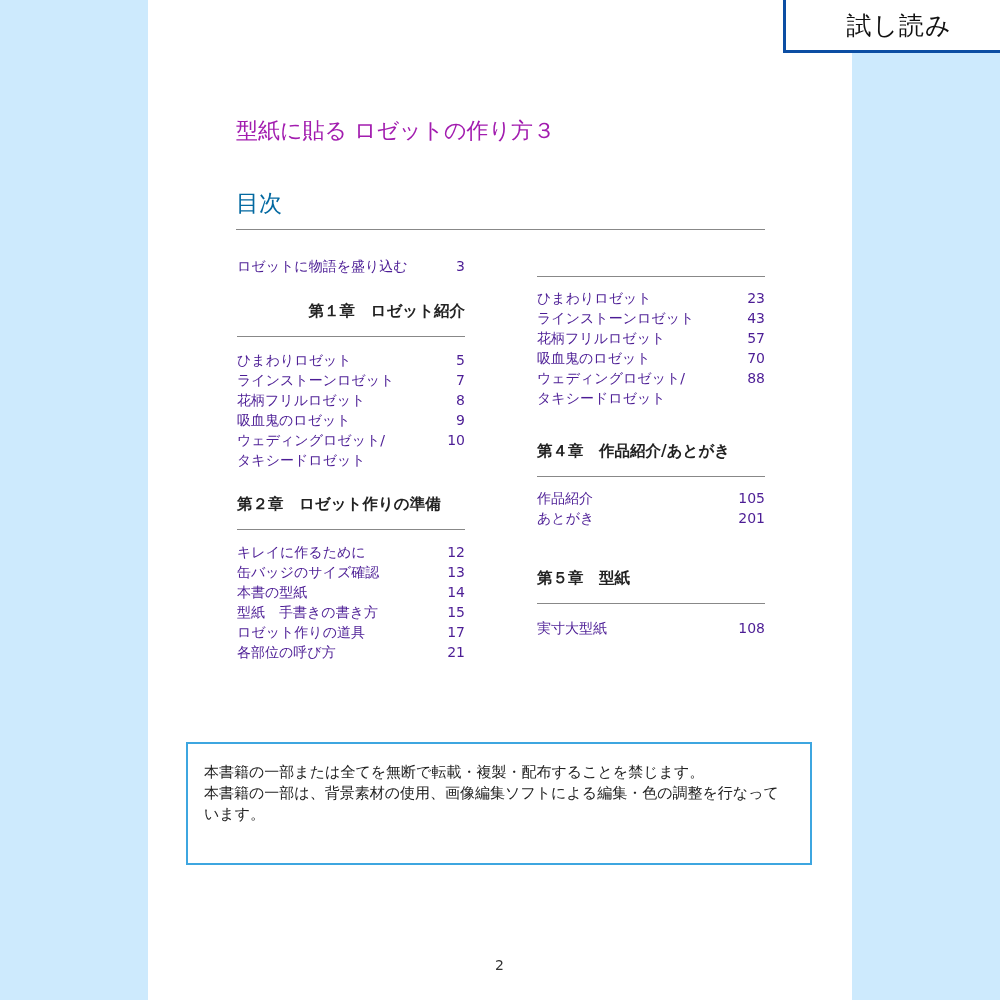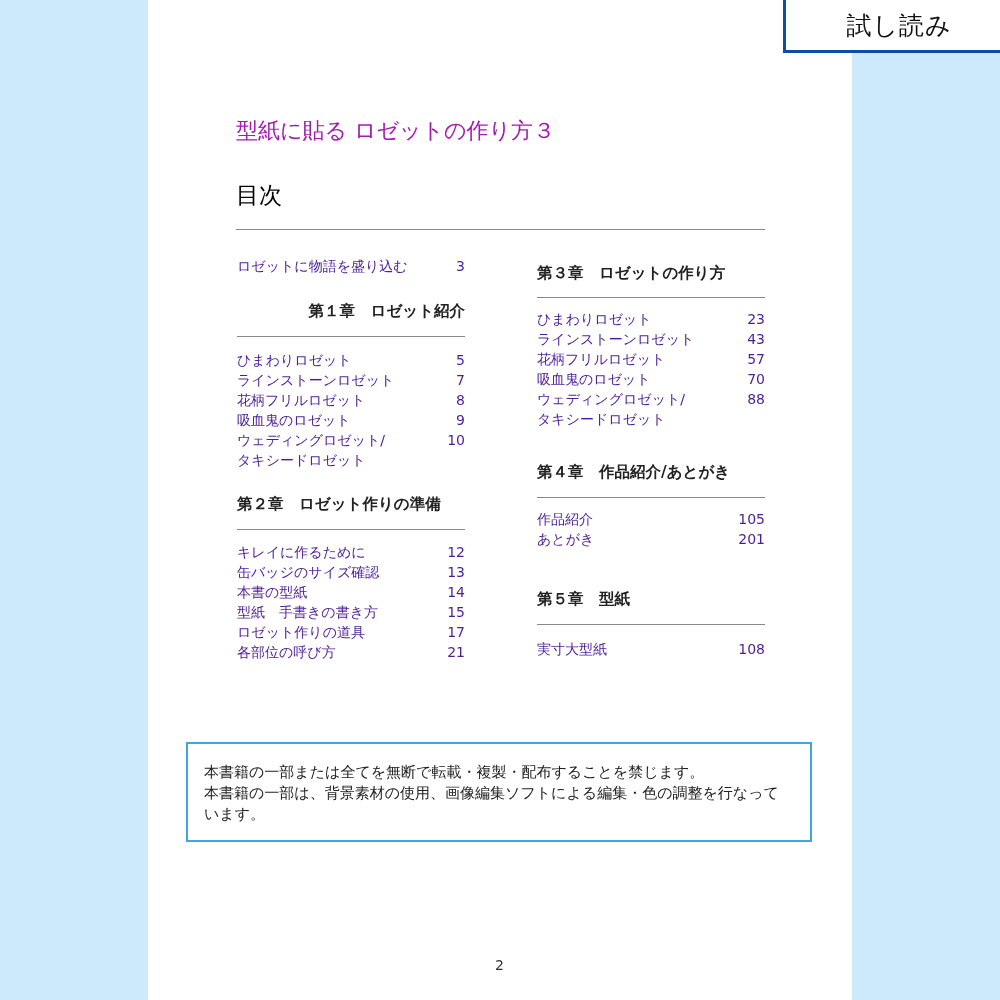--- a/index.html
+++ b/index.html
@@ -3,28 +3,28 @@
 <meta charset="utf-8">
 <style>
   html, body { margin:0; padding:0; }
   body { width:1000px; height:1000px; position:relative; background:#cdeafd; overflow:hidden;
          font-family:"DejaVu Sans","Liberation Sans",sans-serif; color:#222; }
   .page { position:absolute; left:148px; top:0; width:704px; height:1000px; background:#ffffff; }
   .stamp { position:absolute; left:767px; top:0; width:226px; height:50px; background:#fff;
            border:3px solid #0c4ea3; border-top:none; display:flex; align-items:center; justify-content:center;
            font-size:25px; color:#111; letter-spacing:1px; box-sizing:content-box;margin-left:16px; }
   .title { position:absolute; left:236px; top:116px; font-size:22px; color:#a21caf; }
-  .toc-head { position:absolute; left:236px; top:180px; font-size:23px; color:#000000; }
+  .toc-head { position:absolute; left:236px; top:188px; font-size:23px; color:#0369a1; }
   .rule-main { position:absolute; left:236px; top:229px; width:529px; height:1px; background:#888; }
   .col { position:absolute; }
   .row { display:flex; justify-content:space-between; font-size:14px; line-height:20px; color:#4c1d95; }
   .row .pg { text-align:right; }
   .chap { font-size:15.5px; font-weight:bold; color:#222; }
   .rule { height:1px; background:#888; }
-  .notice { position:absolute; left:186px; top:742px; width:626px; height:100px; border:2px solid #3ea6e0;
+  .notice { position:absolute; left:186px; top:742px; width:626px; height:123px; border:2px solid #3ea6e0;
             box-sizing:border-box; padding:18px 16px 0 16px; font-family:"DejaVu Serif","Liberation Serif",serif;
             font-size:15px; line-height:21px; color:#222; }
   .pagenum { position:absolute; left:495px; top:957px; font-size:14px; color:#333; }
 </style>
 </head>
 <body>
 
 <div class="page"></div>
 
 <div class="stamp">
@@ -90,21 +90,20 @@
       <span>ロゼット作りの道具</span>
       <span class="pg">17</span>
     </div>
   <div class="row">
       <span>各部位の呼び方</span>
       <span class="pg">21</span>
     </div>
 </div>
 
 <div class="col" style="left:537px; top:263px; width:228px;">
-  <div class="chap">第３章　ロゼットの作り方</div>
   <div class="rule" style="margin-top:13px; margin-bottom:11px;"></div>
   <div class="row">
       <span>ひまわりロゼット</span>
       <span class="pg">23</span>
     </div>
   <div class="row">
       <span>ラインストーンロゼット</span>
       <span class="pg">43</span>
     </div>
   <div class="row">

